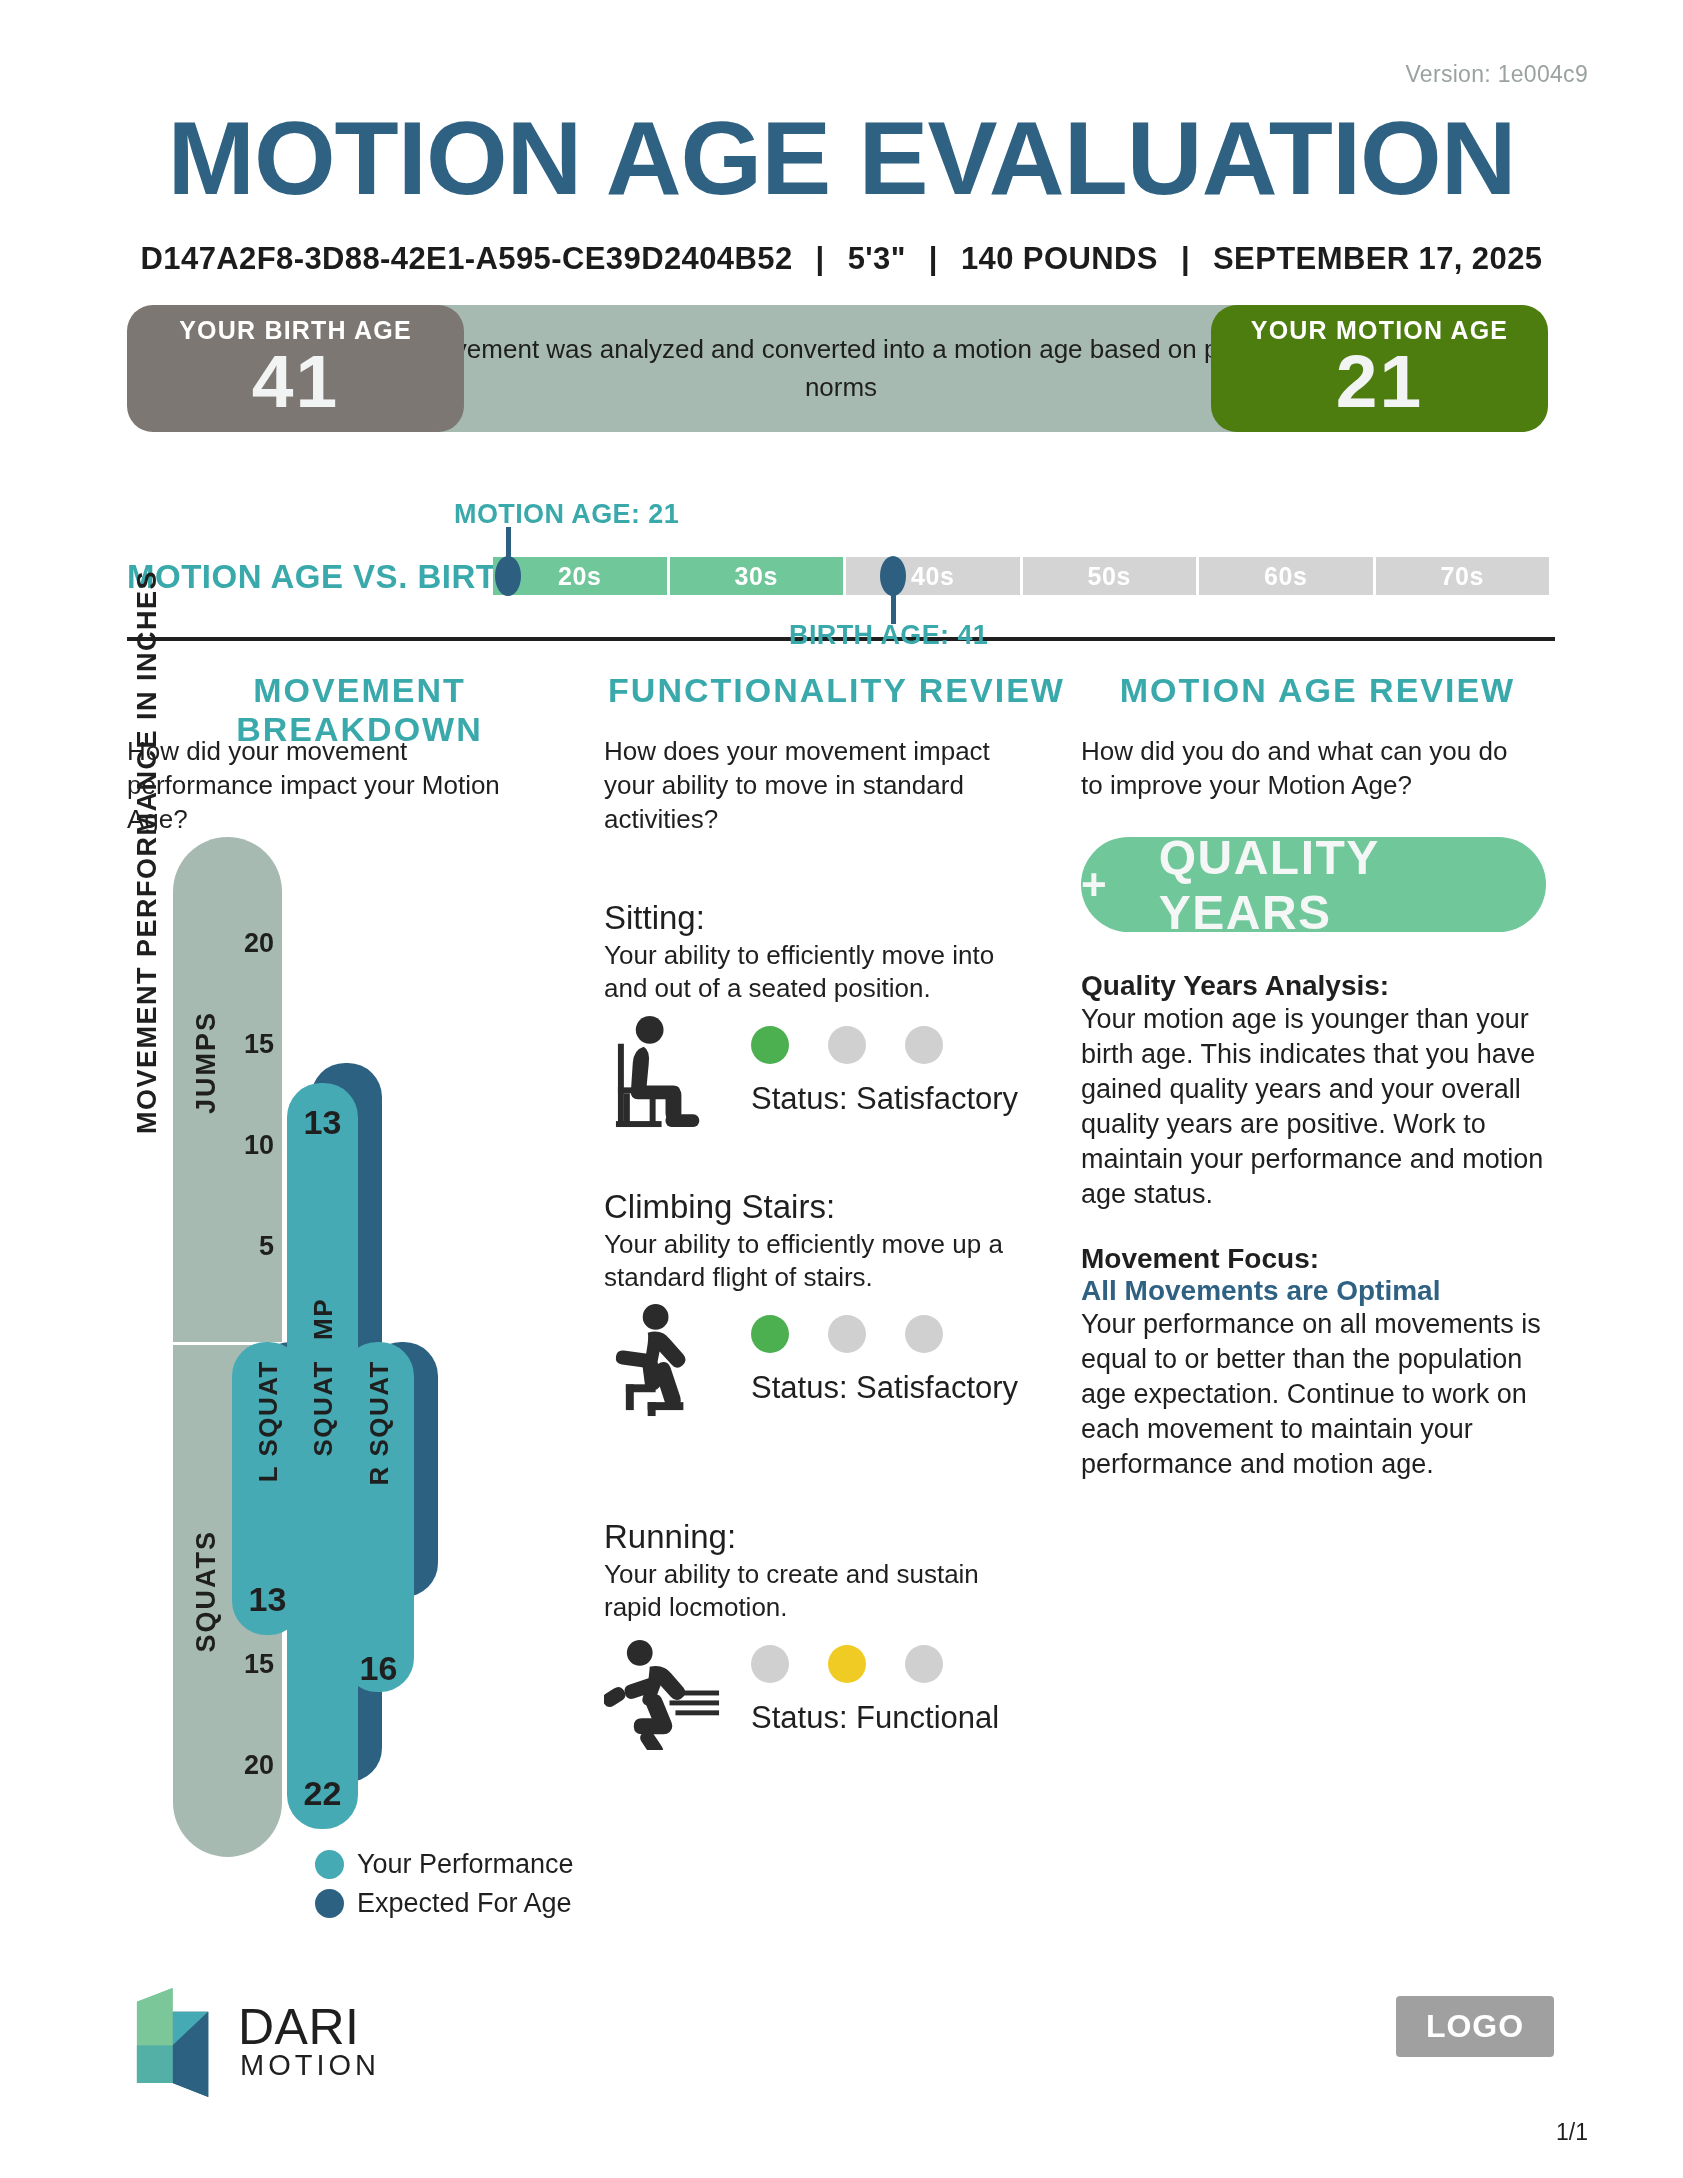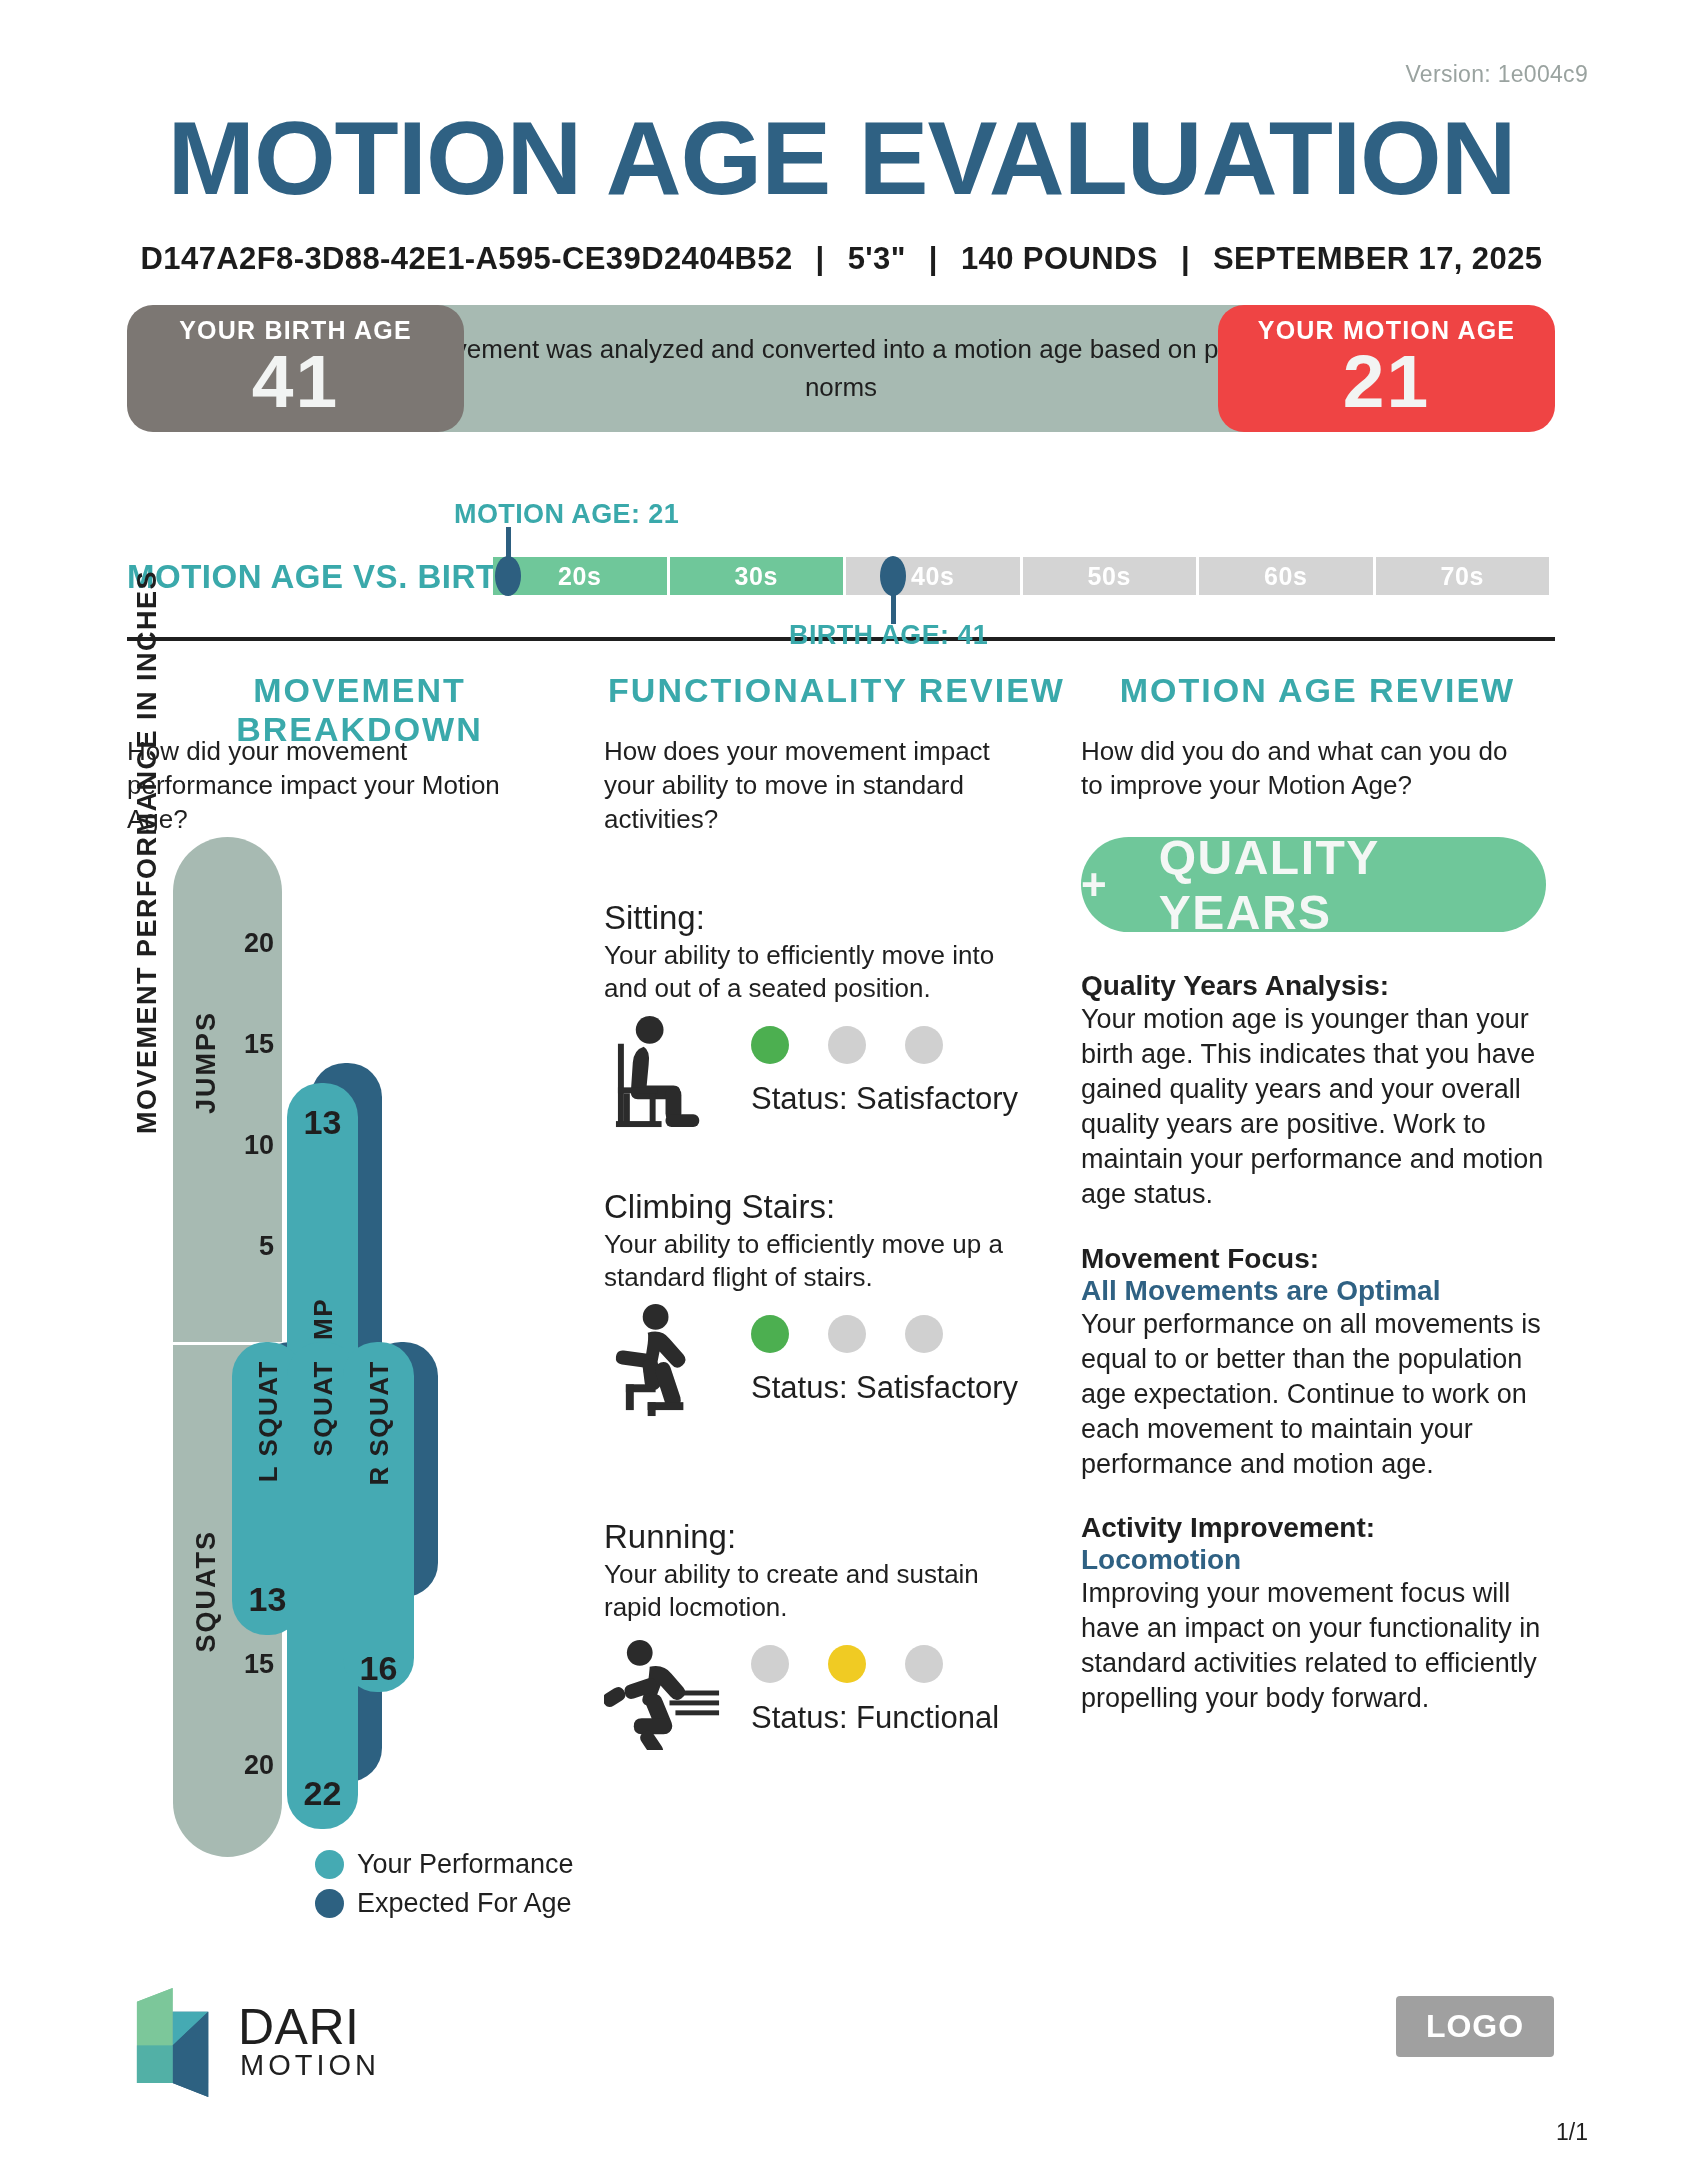--- a/index.html
+++ b/index.html
@@ -53,21 +53,21 @@
     font-size: 26px; line-height: 1.45; color: #1f1f1f;
     padding: 0 69px;
   }
   .agecard {
     position: absolute; top: 0; width: 337px; height: 127px;
     border-radius: 26px;
     display: flex; flex-direction: column; align-items: center;
     justify-content: flex-start; padding-top: 11px;
   }
   .agecard.birth { left: 0; background: #7c7773; }
-  .agecard.motion { right: 0; background: #ef4444; }
+  .agecard.motion { right: 7px; background: #4d7c0f; }
   .agecard .lbl {
     font-family: "Liberation Sans Narrow", "Liberation Sans", sans-serif;
     font-size: 25px; font-weight: bold; color: #fff; letter-spacing: 1.2px;
   }
   .agecard .num {
     font-family: "Liberation Sans Narrow", "Liberation Sans", sans-serif;
     font-size: 75px; font-weight: bold; color: #f2f4f3; line-height: 1.02;
     margin-top: -2px; letter-spacing: 2px;
   }
 
@@ -437,25 +437,20 @@
     <h4>Quality Years Analysis:</h4>
     <p>Your motion age is younger than your birth age. This indicates that you have gained quality years and your overall quality years are positive. Work to maintain your performance and motion age status.</p>
   </div>
 
   <div class="blk">
     <h4>Movement Focus:</h4>
     <div class="accent">All Movements are Optimal</div>
     <p>Your performance on all movements is equal to or better than the population age expectation. Continue to work on each movement to maintain your performance and motion age.</p>
   </div>
 
-  <div class="blk">
-    <h4>Activity Improvement:</h4>
-    <div class="accent">Locomotion</div>
-    <p>Improving your movement focus will have an impact on your functionality in standard activities related to efficiently propelling your body forward.</p>
-  </div>
 </div>
 
 <div class="logo">
   <svg width="109" height="119" viewBox="0 0 110 120">
     <polygon points="8,22 44,8 44,104 8,104" fill="#7cc79a"></polygon>
     <polygon points="44,32 80,32 80,118 44,104" fill="#2d6181"></polygon>
     <polygon points="44,32 80,32 44,66" fill="#45aab3"></polygon>
     <polygon points="8,66 44,66 44,104 8,104" fill="#49a6a3" opacity="0.85"></polygon>
     <polygon points="8,22 44,8 44,66 8,66" fill="#7cc79a"></polygon>
     <polygon points="44,66 80,32 80,118 44,104" fill="#2d6181"></polygon>

